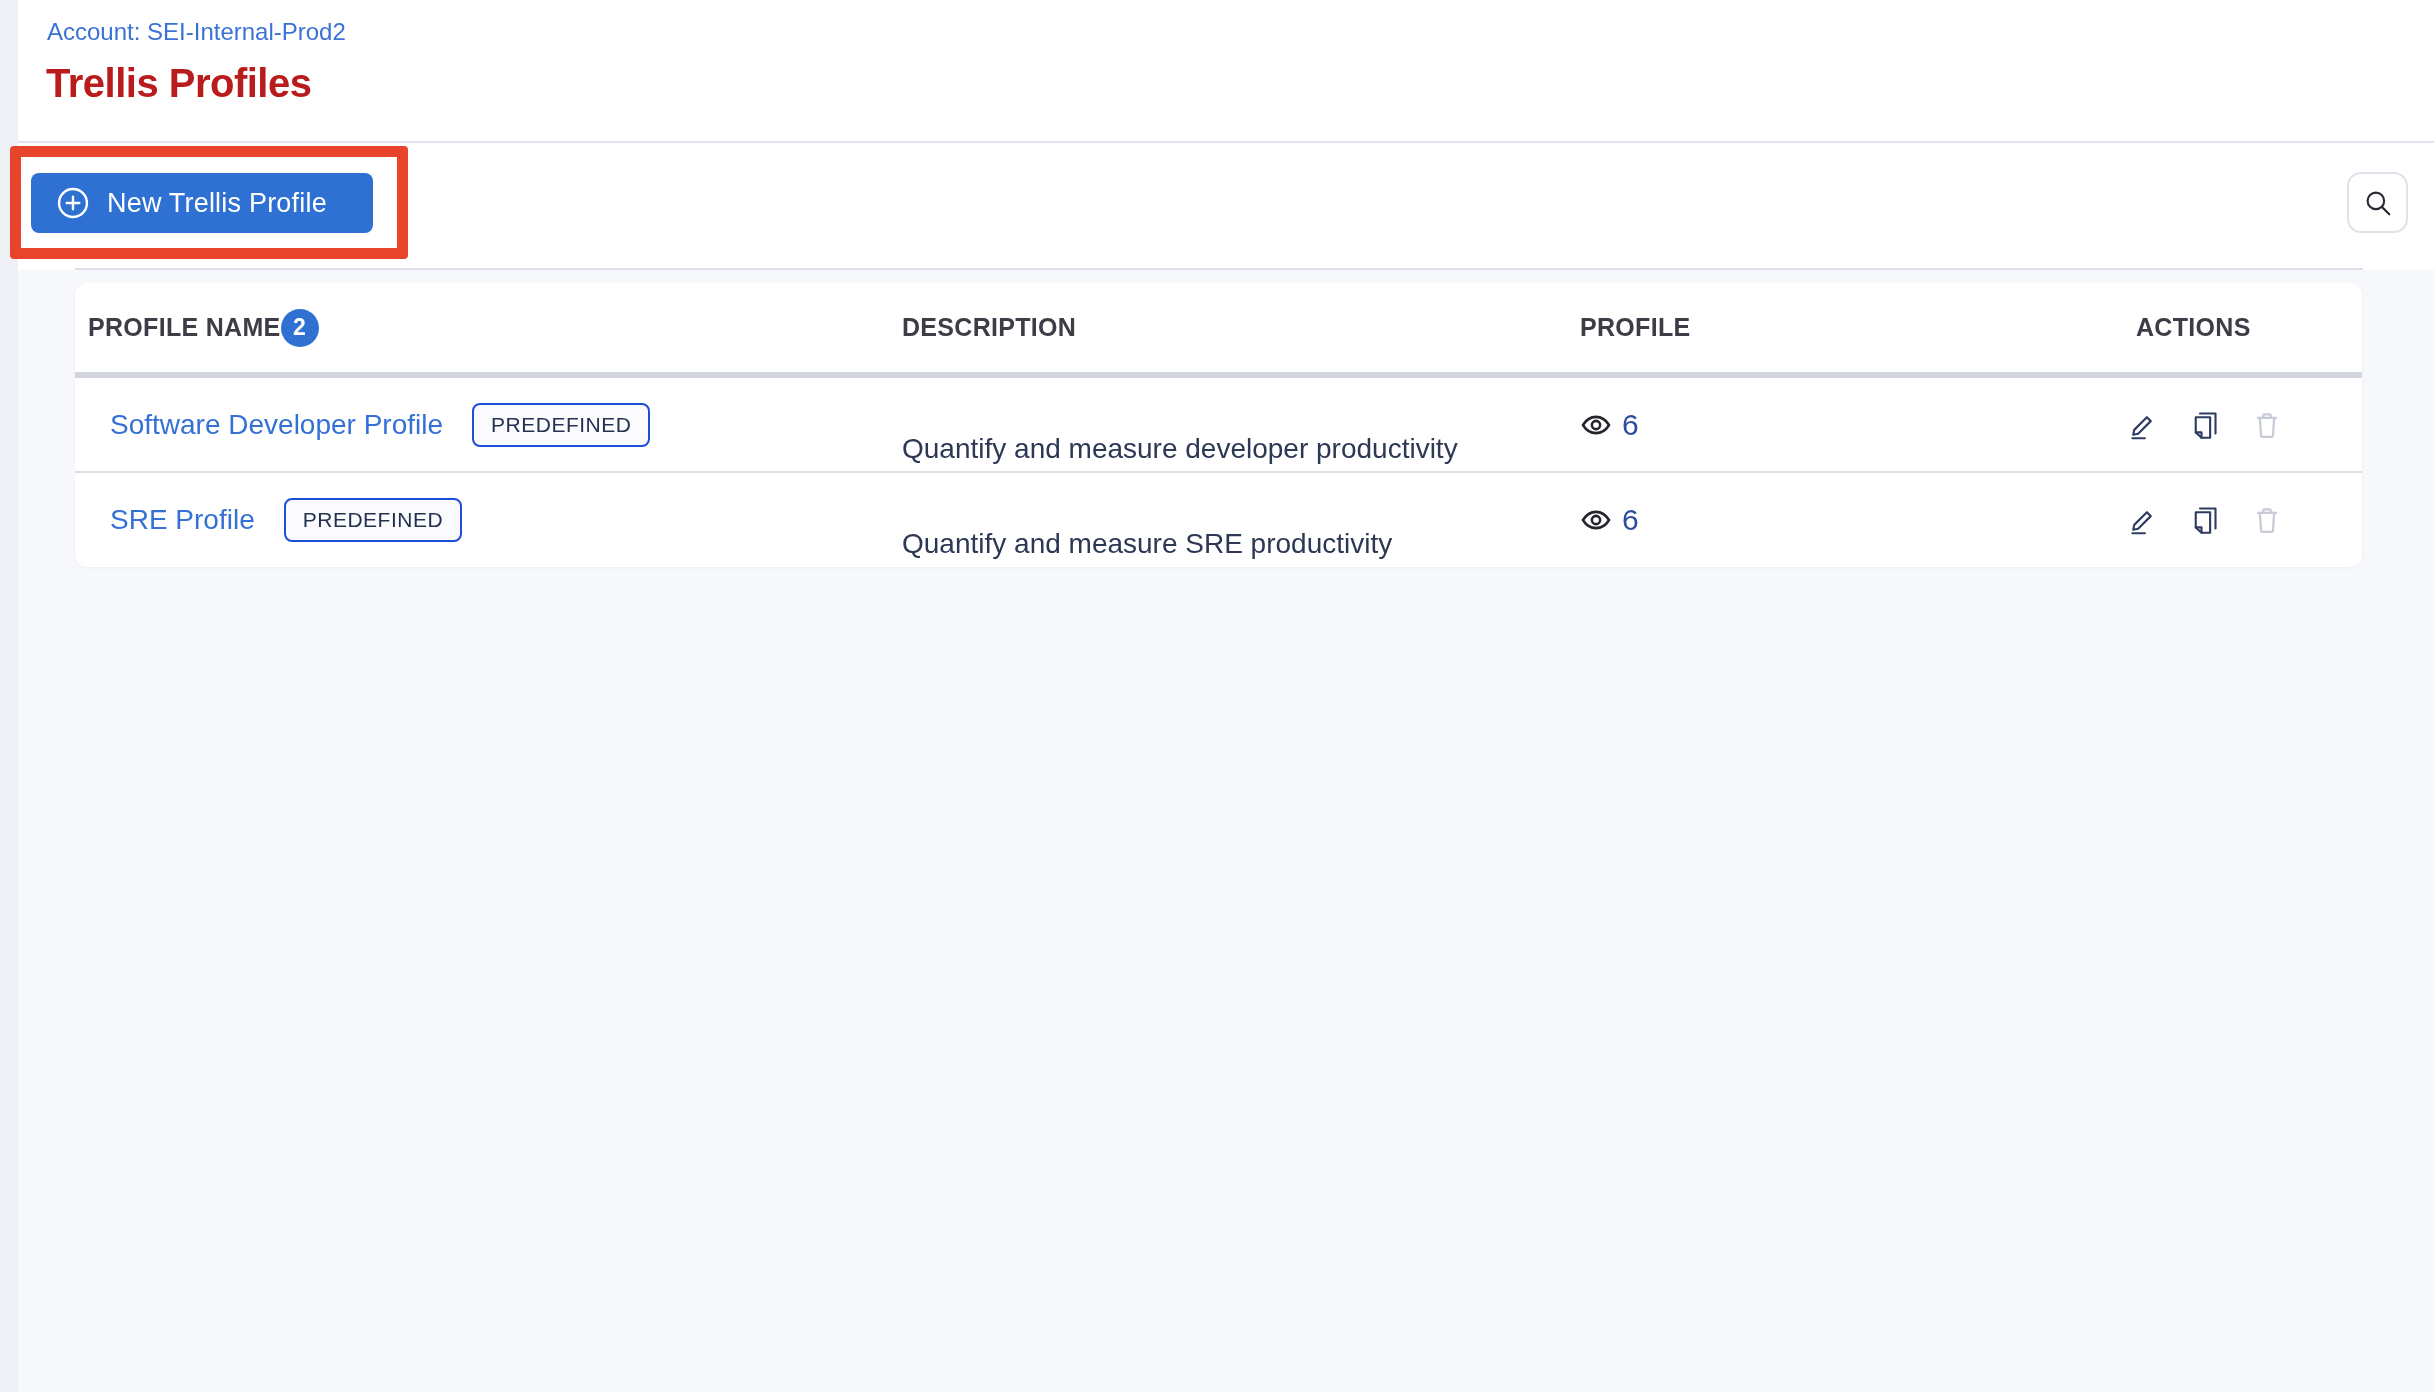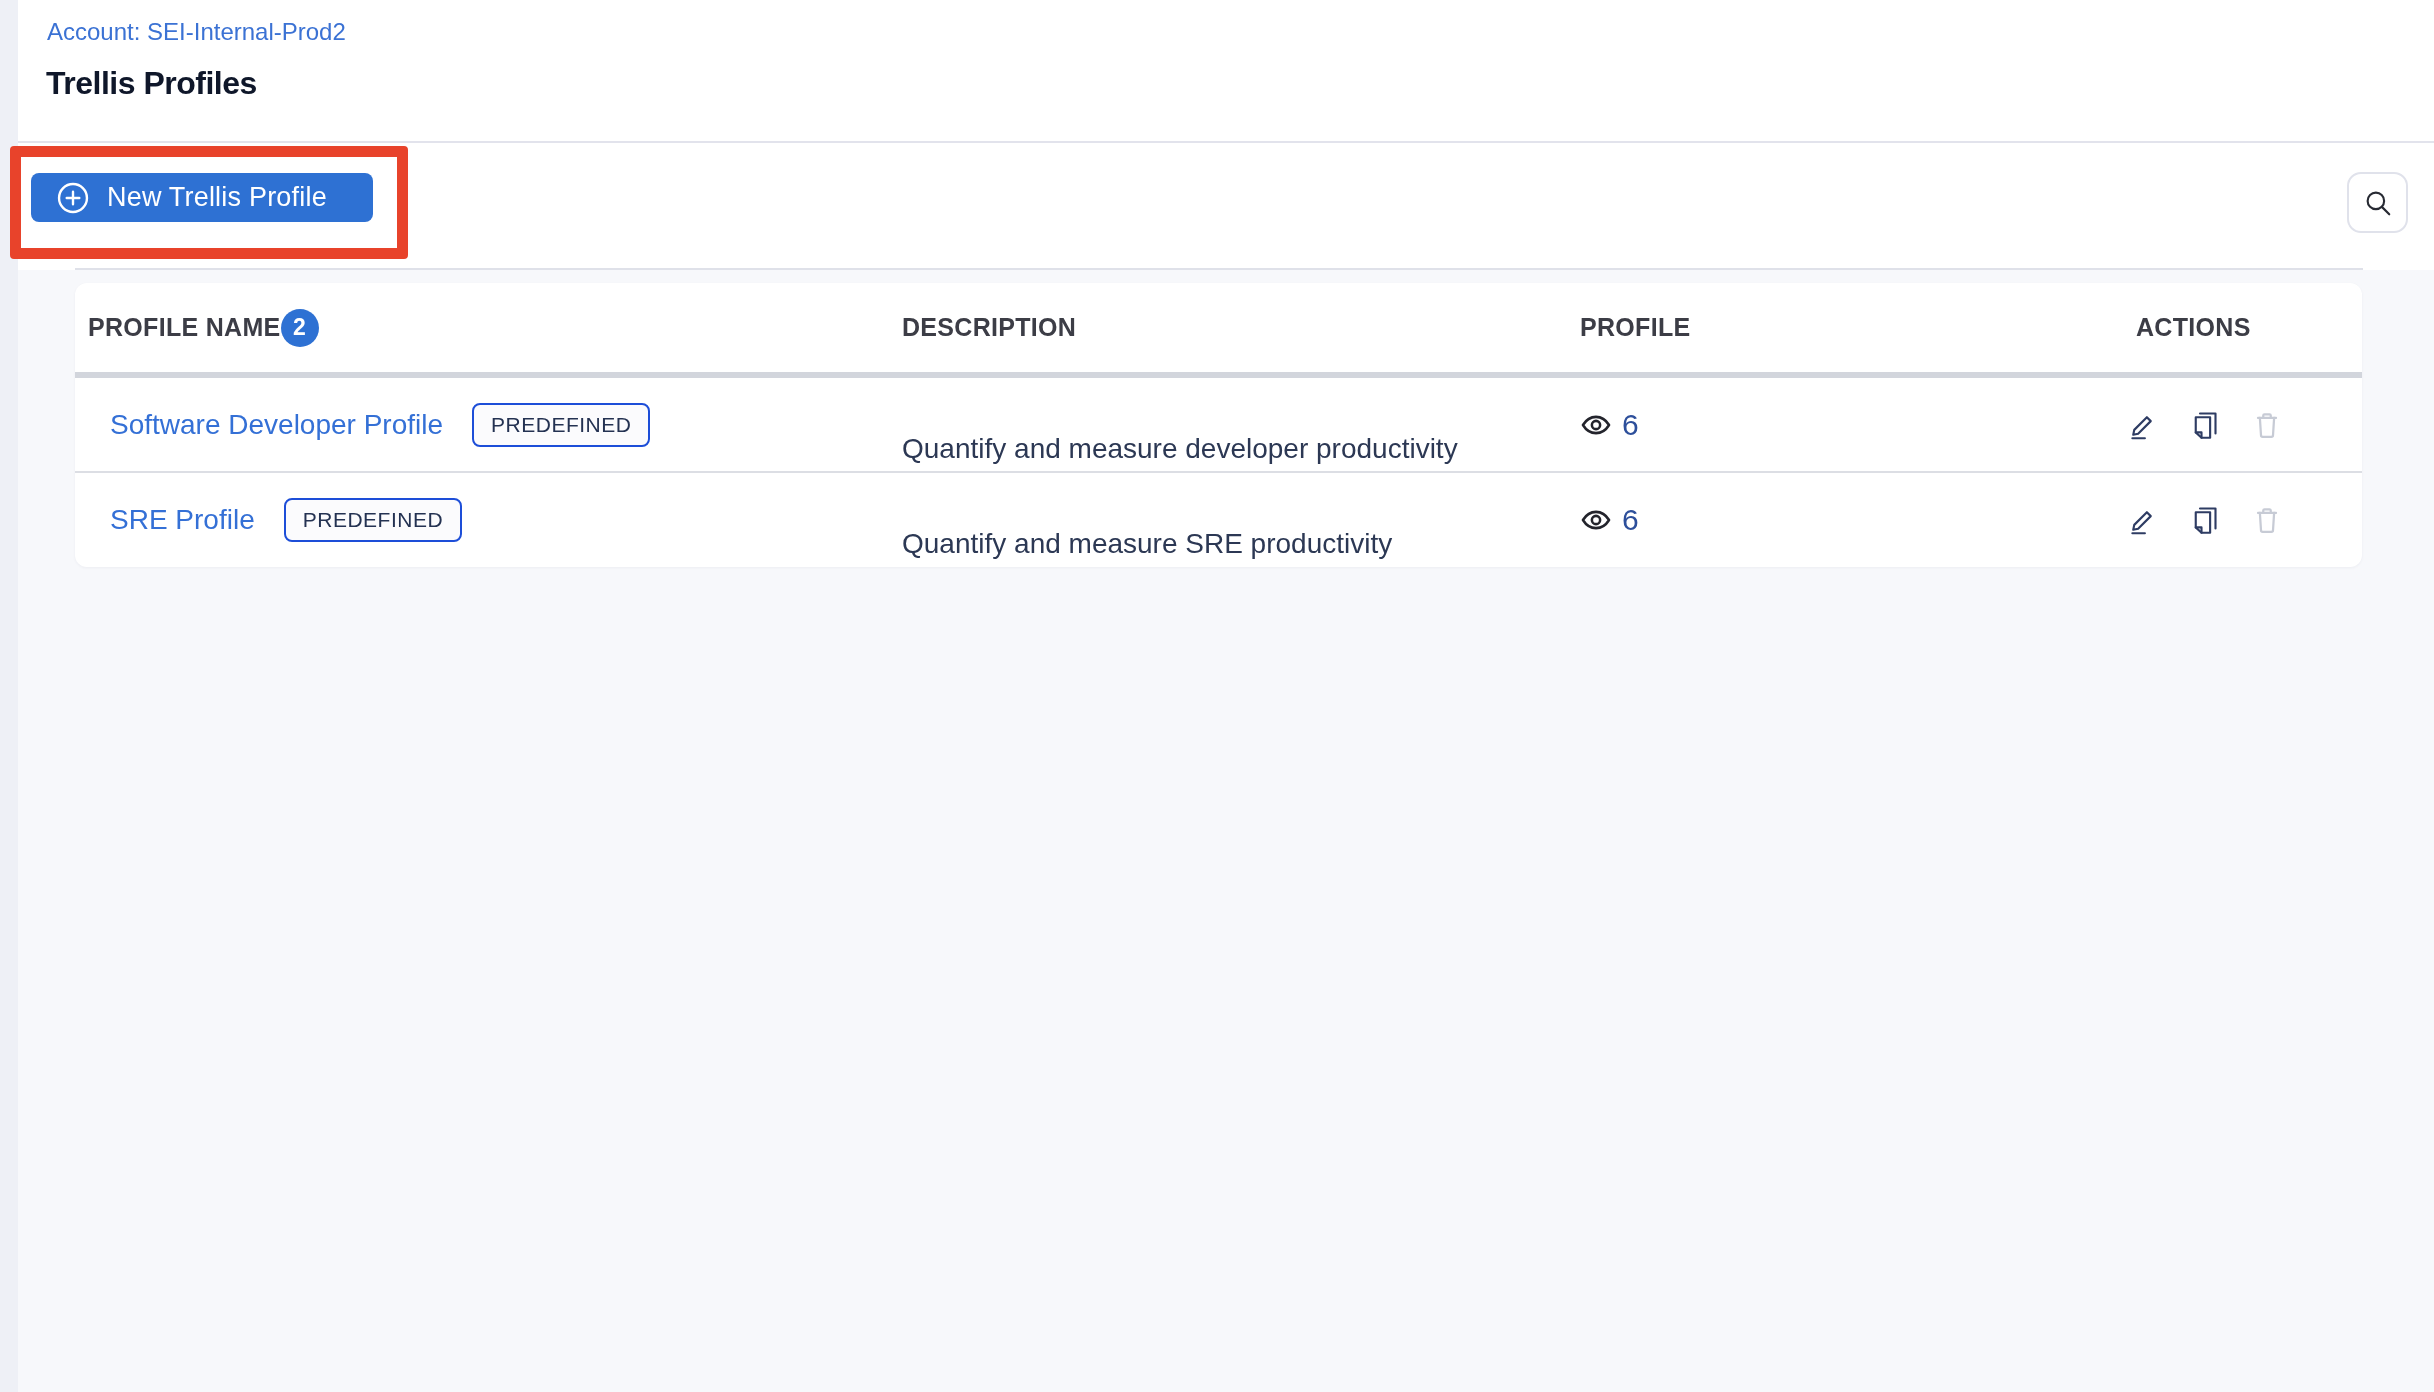--- a/index.html
+++ b/index.html
@@ -28,46 +28,46 @@
     position: absolute;
     left: 47px; top: 16px;
     font-size: 24px;
     line-height: 32px;
     color: #3b72d4;
     cursor: pointer;
   }
   .page-title {
     position: absolute;
     left: 46px; top: 58px;
-    font-size: 32px;
+    font-size: 40px;
     line-height: 50px;
     font-weight: 700;
     letter-spacing: -0.5px;
-    color: #0f172a;
+    color: #b91c1c;
   }
   .divider-1 {
     position: absolute;
     left: 0; right: 0; top: 141px;
     height: 2px;
     background: #e2e3ec;
   }
   
   .annotation-box {
     position: absolute;
     left: 10px; top: 146px;
     width: 398px; height: 113px;
     border: 11px solid #e8432b;
     border-radius: 4px;
     z-index: 10;
     pointer-events: none;
   }
   .new-profile-btn {
     position: absolute;
     left: 31px; top: 173px;
-    width: 342px; height: 49px;
+    width: 342px; height: 60px;
     background: #2e71d3;
     border: none;
     border-radius: 8px;
     display: flex;
     align-items: center;
     gap: 16px;
     padding: 0 0 0 24px;
     color: #ffffff;
     font-family: inherit;
     font-size: 27px;

